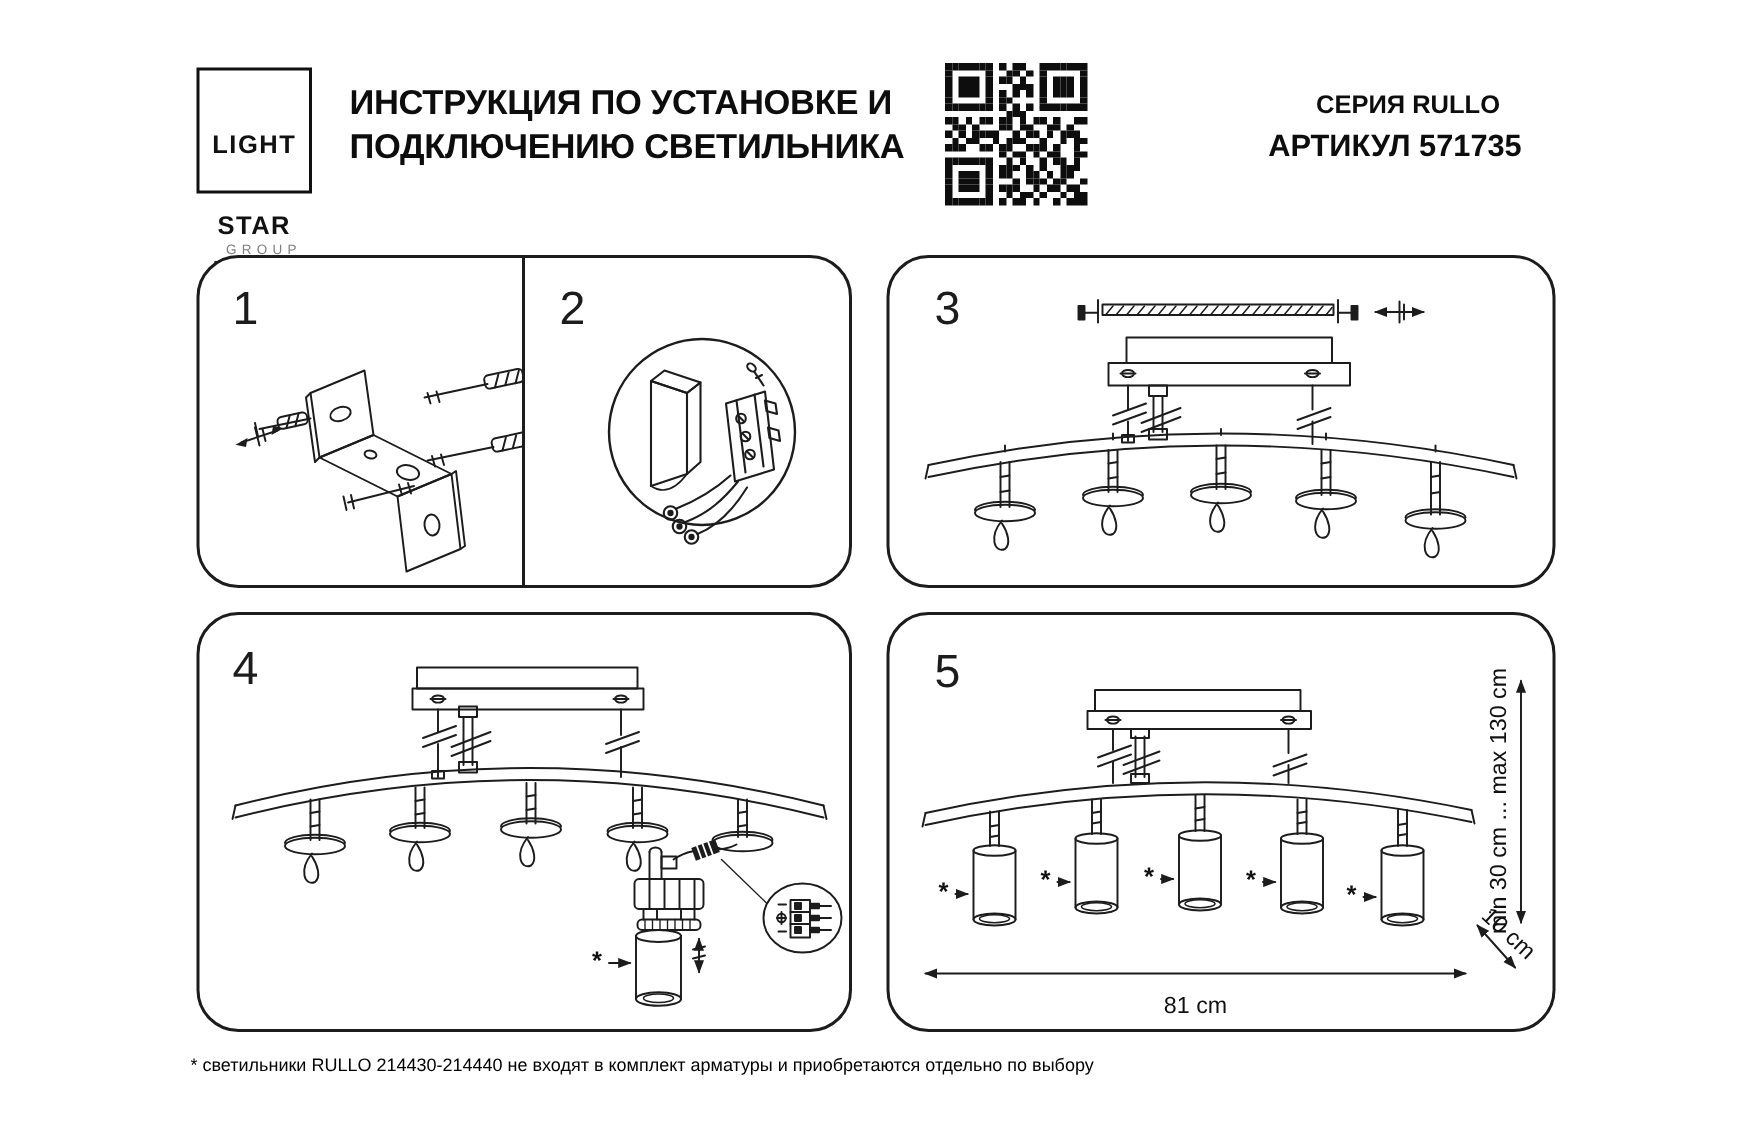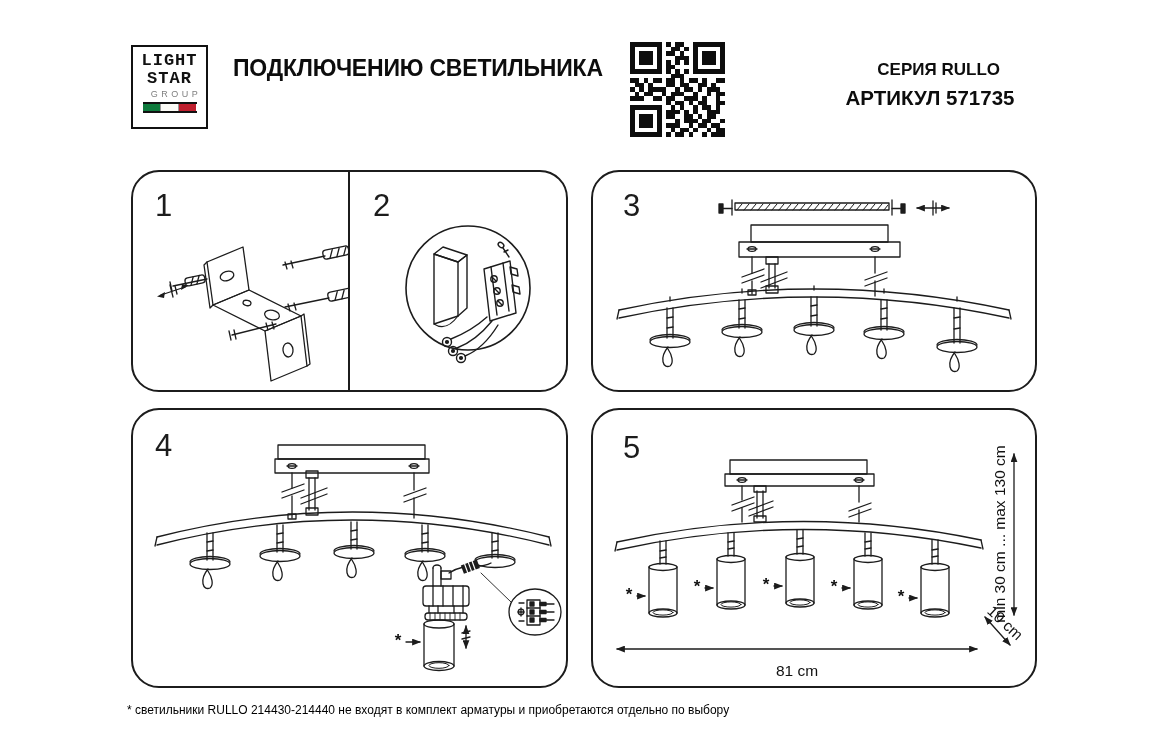--- a/index.html
+++ b/index.html
@@ -1,22 +1,22 @@
 <!DOCTYPE html>
 <html><head>
 <meta charset="utf-8">
 <style>
   html,body{margin:0;padding:0;background:#fff;}
   .page{position:relative;width:1169px;height:750px;background:#ffffff;
         font-family:"Liberation Sans", sans-serif;color:#111;overflow:hidden;}
   
   .logo{position:absolute;left:131px;top:45px;width:77px;height:84px;border:2px solid #111;
         box-sizing:border-box;text-align:center;padding-top:5px;background:#fff;}
-  .logo .l1,.logo .l2{font-family:Liberation Mono, monospace;font-weight:700;font-size:17px;
-        line-height:18px;letter-spacing:1px;color:#111;}
+  .logo .l1,.logo .l2{font-family:Liberation Sans, sans-serif;font-weight:700;font-size:17px;
+        line-height:18px;letter-spacing:1px;color:#111;margin-top:36px;}
   .logo .l3{font-size:9px;letter-spacing:3.5px;color:#7f7f7f;margin-top:1px;padding-left:13px;}
   .flag{width:54px;height:11px;margin:3px auto 0;border-top:2px solid #111;border-bottom:2px solid #111;
         display:flex;box-sizing:border-box;}
   .flag i{flex:1;display:block;}
   .flag .fg{background:#0e7a3c;}.flag .fw{background:#fbfbf6;border-left:1px solid #999;border-right:1px solid #999;}
   .flag .fr{background:#bf1f2e;}
   .title{position:absolute;left:233px;top:54px;font-size:23px;font-weight:700;line-height:28.5px;
          letter-spacing:-0.2px;color:#0d0d0d;}
   #qr{position:absolute;left:630px;top:42px;width:95px;height:95px;display:grid;
       grid-template-columns:repeat(21,1fr);grid-template-rows:repeat(21,1fr);}
@@ -52,20 +52,21 @@
     <div class="l2">STAR</div>
     <div class="l3">GROUP</div>
     <div class="flag">
         <i class="fg"></i>
         <i class="fw"></i>
         <i class="fr"></i>
       </div>
   </div>
 
   <div class="title">
+    <div>ИНСТРУКЦИЯ ПО УСТАНОВКЕ И</div>
     <div>ПОДКЛЮЧЕНИЮ СВЕТИЛЬНИКА</div>
   </div>
 
   <div id="qr">
       <div class="on"></div>
       <div class="on"></div>
       <div class="on"></div>
       <div class="on"></div>
       <div class="on"></div>
       <div class="on"></div>

